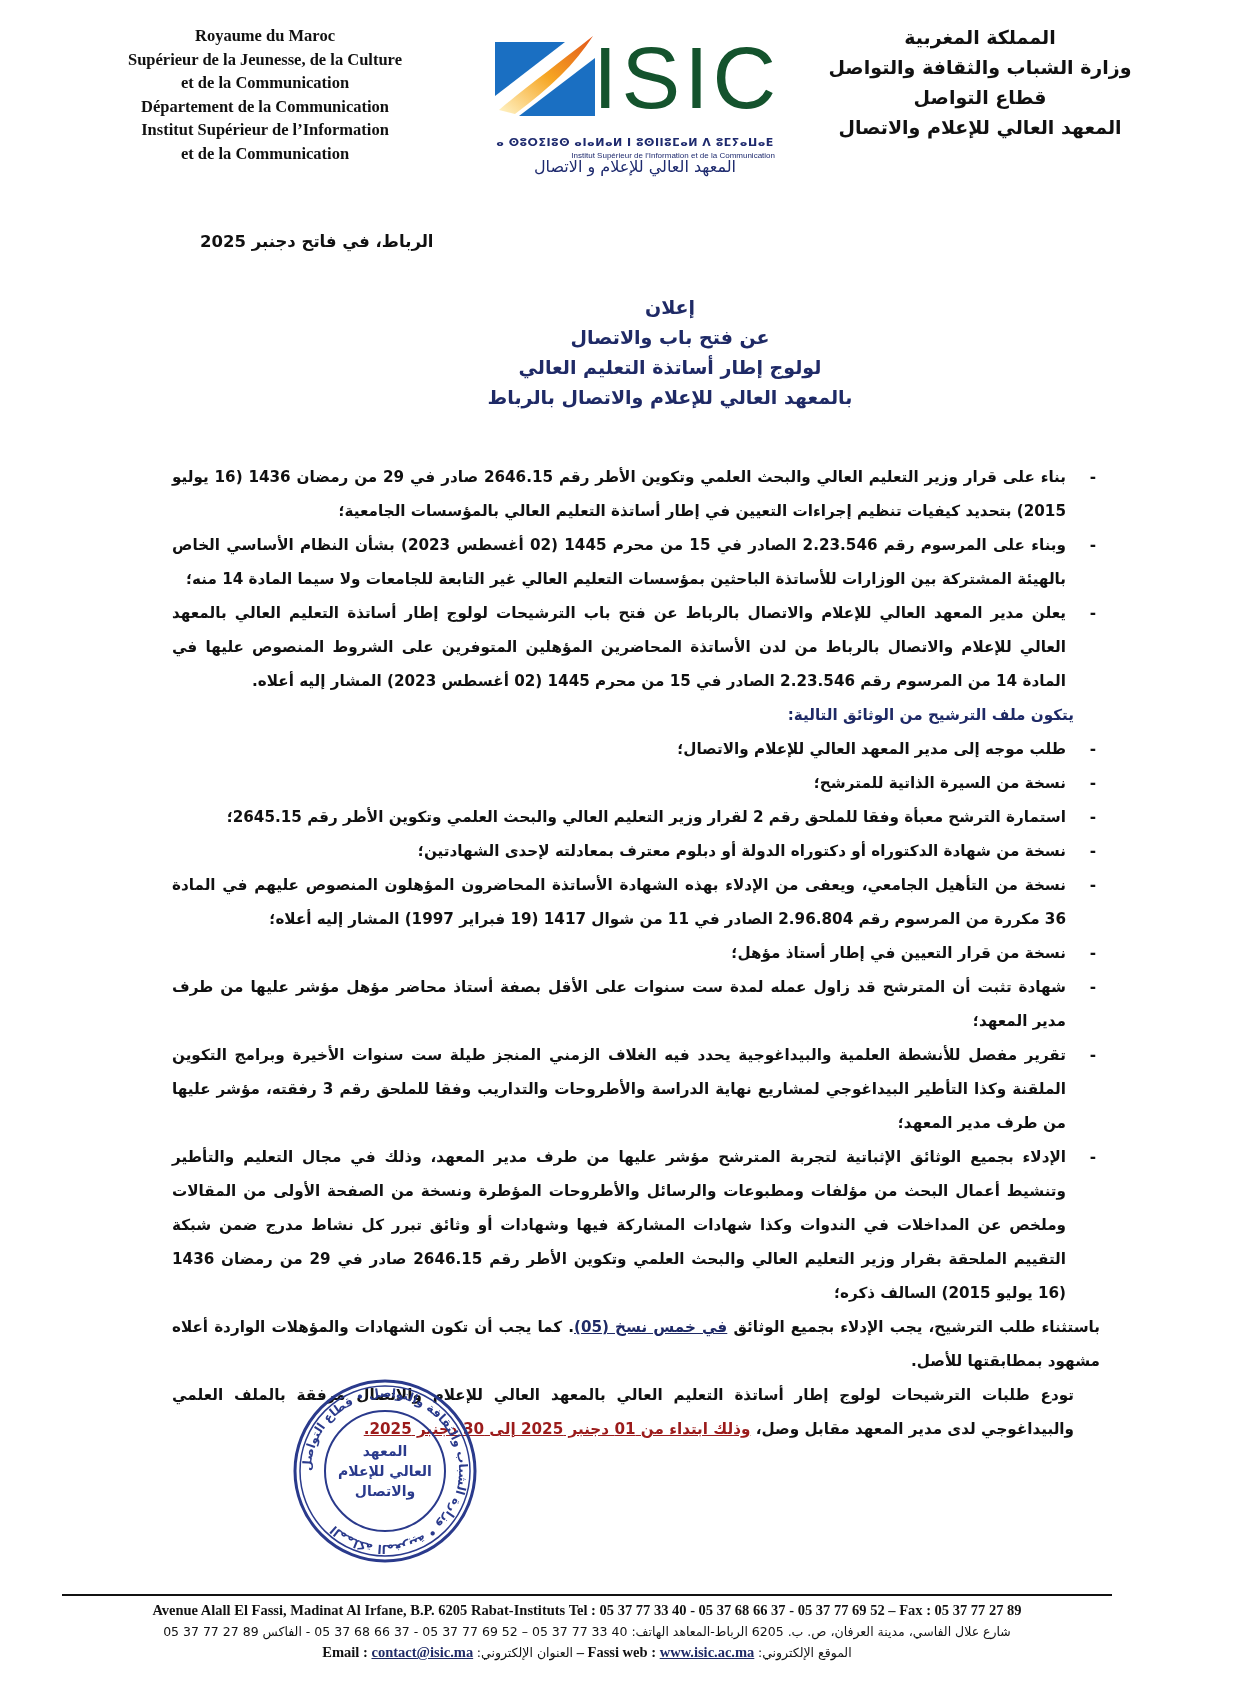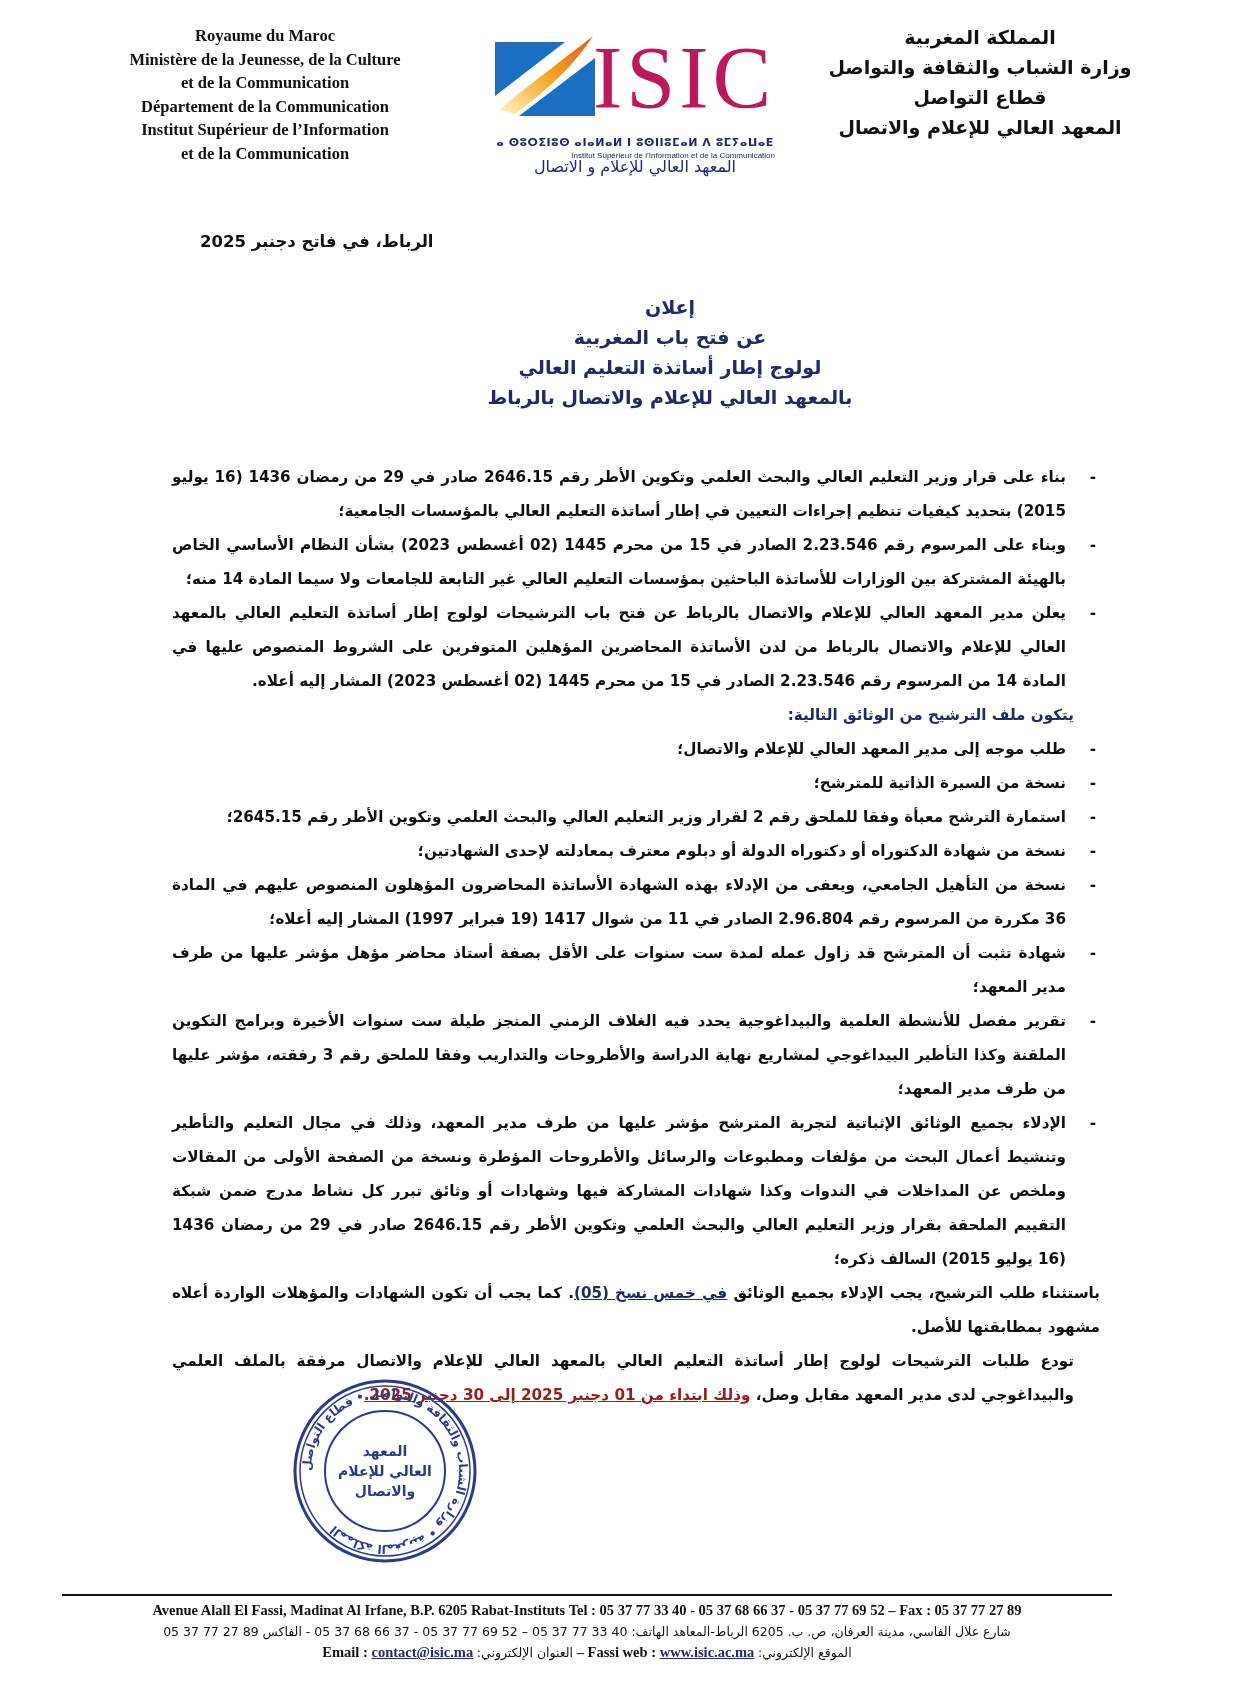--- a/index.html
+++ b/index.html
@@ -9,22 +9,22 @@
             font-family: "Liberation Serif", serif; font-weight: bold; font-size: 16.5px; line-height: 23.5px; }
   .hdr-ar { position: absolute; left: 820px; top: 22px; width: 320px; text-align: center; direction: rtl;
             font-family: "DejaVu Sans", sans-serif; font-weight: bold; font-size: 19px; line-height: 30px; }
   .logo { position: absolute; left: 495px; top: 32px; width: 280px; height: 130px; }
   .logo-ar { position: absolute; left: 0; top: 86px; width: 280px; text-align: center; direction: rtl;
              font-family: "DejaVu Sans", sans-serif; font-size: 16px; color: #1e2a6e; line-height: 18px; white-space: nowrap; margin-top: 40px; }
   .logo-tif { position: absolute; left: 0; top: 104px; width: 280px; text-align: center;
               font-family: "DejaVu Sans", sans-serif; font-weight: bold; font-size: 11px; color: #1e2a6e; letter-spacing: 0.5px; }
   .logo-fr { position: absolute; left: 0; top: 119px; width: 280px; text-align: right;
              font-family: "Liberation Sans", sans-serif; font-size: 8px; color: #1e2a6e; }
-  .logo-word { position: absolute; left: 98px; top: 6px; font-family: Liberation Serif, serif;
-               font-size: 88px; line-height: 80px; color: #be185d; letter-spacing: 4px; font-weight: normal; }
+  .logo-word { position: absolute; left: 98px; top: 6px; font-family: Liberation Sans, sans-serif;
+               font-size: 88px; line-height: 80px; color: #14532d; letter-spacing: 4px; font-weight: normal; }
   .date { position: absolute; left: 200px; top: 232px; width: 250px; text-align: left; direction: rtl;
           font-family: "DejaVu Sans", sans-serif; font-weight: bold; font-size: 16.5px; }
   .title { position: absolute; left: 380px; top: 292px; width: 580px; text-align: center; direction: rtl;
            font-family: "DejaVu Sans", sans-serif; font-weight: bold; font-size: 19px; line-height: 30px; color: #1f2a66; }
   .body { position: absolute; left: 172px; top: 460px; width: 930px; direction: rtl; text-align: justify;
           font-family: "DejaVu Sans", sans-serif; font-weight: bold; font-size: 15.2px; line-height: 34px; }
   .body p { margin: 0; }
   .bullet { position: relative; padding-right: 36px; }
   .bullet::before { content: "-"; position: absolute; right: 6px; top: 0; }
   .sub { position: relative; padding-right: 36px; }
@@ -39,21 +39,21 @@
   .footer { position: absolute; left: 62px; top: 1600px; width: 1050px; text-align: center;
             font-family: "Liberation Serif", serif; font-weight: bold; font-size: 14.5px; line-height: 21px; }
   .footer .ar { direction: rtl; unicode-bidi: embed; font-family: "DejaVu Sans", sans-serif; font-weight: normal; font-size: 12.5px; }
   .footer a { color: #1f2a66; text-decoration: underline; }
 </style>
 </head>
 <body>
 
 <div class="hdr-fr">
   <div>Royaume du Maroc</div>
-  <div>Ministère de la Jeunesse, de la Culture</div>
+  <div>Supérieur de la Jeunesse, de la Culture</div>
   <div>et de la Communication</div>
   <div>Département de la Communication</div>
   <div>Institut Supérieur de l’Information</div>
   <div>et de la Communication</div>
 </div>
 
 <div class="logo">
   <svg width="100" height="82" viewBox="0 0 100 82" style="position:absolute;left:0;top:4px;">
     <polygon points="0,6 70,6 0,60" fill="#1a6fc2"></polygon>
     <polygon points="24,80 100,80 100,22" fill="#1a6fc2"></polygon>
@@ -76,35 +76,36 @@
   <div>المملكة المغربية</div>
   <div>وزارة الشباب والثقافة والتواصل</div>
   <div>قطاع التواصل</div>
   <div>المعهد العالي للإعلام والاتصال</div>
 </div>
 
 <div class="date">الرباط، في فاتح دجنبر 2025</div>
 
 <div class="title">
   <div>إعلان</div>
-  <div>عن فتح باب المغربية</div>
+  <div>عن فتح باب والاتصال</div>
   <div>لولوج إطار أساتذة التعليم العالي</div>
   <div>بالمعهد العالي للإعلام والاتصال بالرباط</div>
 </div>
 
 <div class="body">
   <p class="bullet">بناء على قرار وزير التعليم العالي والبحث العلمي وتكوين الأطر رقم 2646.15 صادر في 29 من رمضان 1436 (16 يوليو 2015) بتحديد كيفيات تنظيم إجراءات التعيين في إطار أساتذة التعليم العالي بالمؤسسات الجامعية؛</p>
   <p class="bullet">وبناء على المرسوم رقم 2.23.546 الصادر في 15 من محرم 1445 (02 أغسطس 2023) بشأن النظام الأساسي الخاص بالهيئة المشتركة بين الوزارات للأساتذة الباحثين بمؤسسات التعليم العالي غير التابعة للجامعات ولا سيما المادة 14 منه؛</p>
   <p class="bullet">يعلن مدير المعهد العالي للإعلام والاتصال بالرباط عن فتح باب الترشيحات لولوج إطار أساتذة التعليم العالي بالمعهد العالي للإعلام والاتصال بالرباط من لدن الأساتذة المحاضرين المؤهلين المتوفرين على الشروط المنصوص عليها في المادة 14 من المرسوم رقم 2.23.546 الصادر في 15 من محرم 1445 (02 أغسطس 2023) المشار إليه أعلاه.</p>
   <p class="intro">يتكون ملف الترشيح من الوثائق التالية:</p>
   <p class="sub">طلب موجه إلى مدير المعهد العالي للإعلام والاتصال؛</p>
   <p class="sub">نسخة من السيرة الذاتية للمترشح؛</p>
   <p class="sub">استمارة الترشح معبأة وفقا للملحق رقم 2 لقرار وزير التعليم العالي والبحث العلمي وتكوين الأطر رقم 2645.15؛</p>
   <p class="sub">نسخة من شهادة الدكتوراه أو دكتوراه الدولة أو دبلوم معترف بمعادلته لإحدى الشهادتين؛</p>
   <p class="sub">نسخة من التأهيل الجامعي، ويعفى من الإدلاء بهذه الشهادة الأساتذة المحاضرون المؤهلون المنصوص عليهم في المادة 36 مكررة من المرسوم رقم 2.96.804 الصادر في 11 من شوال 1417 (19 فبراير 1997) المشار إليه أعلاه؛</p>
+  <p class="sub">نسخة من قرار التعيين في إطار أستاذ مؤهل؛</p>
   <p class="sub">شهادة تثبت أن المترشح قد زاول عمله لمدة ست سنوات على الأقل بصفة أستاذ محاضر مؤهل مؤشر عليها من طرف مدير المعهد؛</p>
   <p class="sub">تقرير مفصل للأنشطة العلمية والبيداغوجية يحدد فيه الغلاف الزمني المنجز طيلة ست سنوات الأخيرة وبرامج التكوين الملقنة وكذا التأطير البيداغوجي لمشاريع نهاية الدراسة والأطروحات والتداريب وفقا للملحق رقم 3 رفقته، مؤشر عليها من طرف مدير المعهد؛</p>
   <p class="sub">الإدلاء بجميع الوثائق الإثباتية لتجربة المترشح مؤشر عليها من طرف مدير المعهد، وذلك في مجال التعليم والتأطير وتنشيط أعمال البحث من مؤلفات ومطبوعات والرسائل والأطروحات المؤطرة ونسخة من الصفحة الأولى من المقالات وملخص عن المداخلات في الندوات وكذا شهادات المشاركة فيها وشهادات أو وثائق تبرر كل نشاط مدرج ضمن شبكة التقييم الملحقة بقرار وزير التعليم العالي والبحث العلمي وتكوين الأطر رقم 2646.15 صادر في 29 من رمضان 1436 (16 يوليو 2015) السالف ذكره؛</p>
   <p class="note">
     <span>باستثناء طلب الترشيح، يجب الإدلاء بجميع الوثائق </span><span class="u-blue">في خمس نسخ (05)</span><span>. كما يجب أن تكون الشهادات والمؤهلات الواردة أعلاه مشهود بمطابقتها للأصل.</span>
   </p>
   <p class="deposit">
     <span>تودع طلبات الترشيحات لولوج إطار أساتذة التعليم العالي بالمعهد العالي للإعلام والاتصال مرفقة بالملف العلمي والبيداغوجي لدى مدير المعهد مقابل وصل، </span><span class="red">وذلك ابتداء من 01 دجنبر 2025 إلى 30 دجنبر 2025.</span>
   </p>
 </div>

